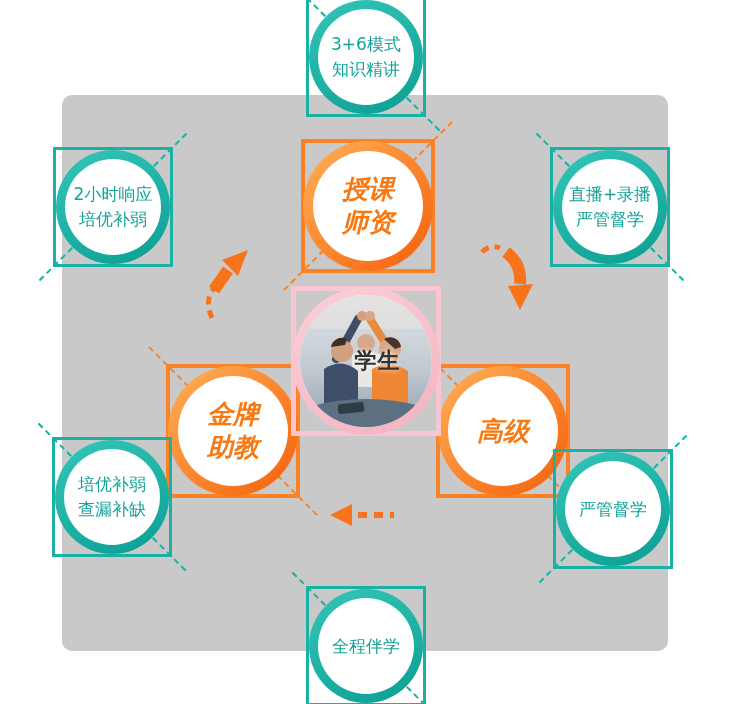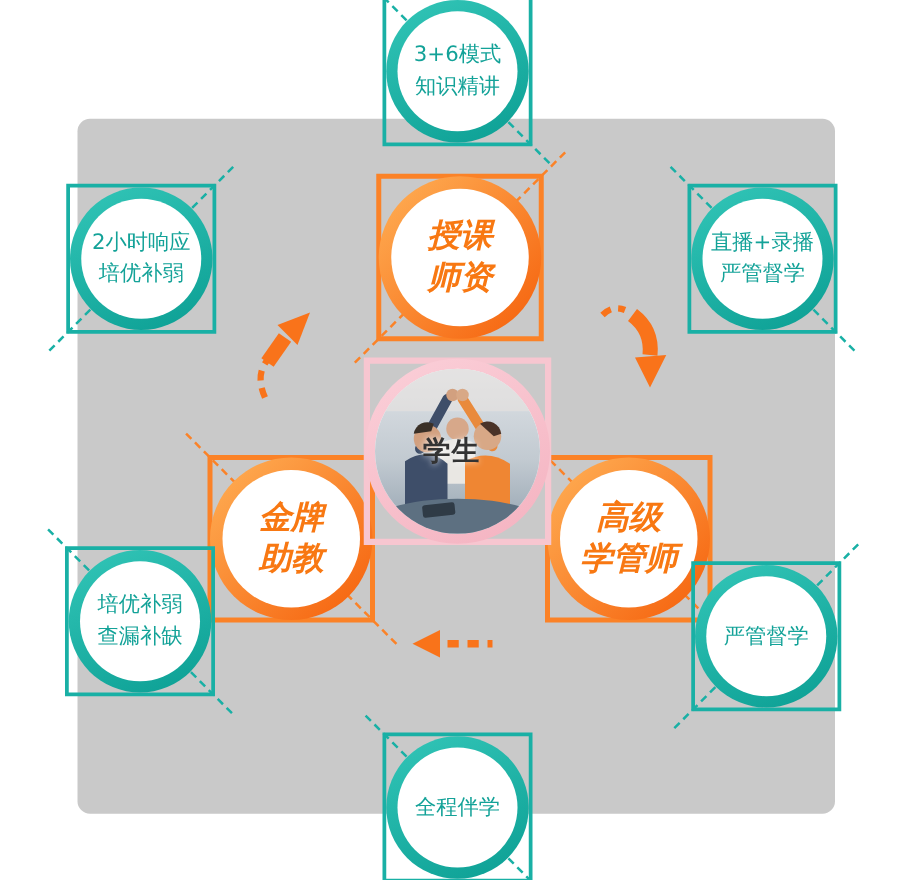--- a/index.html
+++ b/index.html
@@ -33,21 +33,21 @@
   .inner {
     background: #fff; border-radius: 50%;
     display: flex; flex-direction: column; align-items: center; justify-content: center;
     text-align: center;
   }
   .teal .inner   { width: 96px;  height: 96px;  color: #13a298; font-size: 17px; line-height: 25px; font-weight: 500; }
   .orange .inner { width: 110px; height: 110px; color: #f87812; font-size: 26px; line-height: 33px; font-weight: 700; font-style: italic; }
   .center-node .inner { width: 132px; height: 132px; overflow: hidden; position: relative; }
   .inner span { display: block; }
   .center-label {
-    position: absolute; left: 0; top: 0; z-index: 6;
+    position: absolute; left: 16px; top: 0; z-index: 6;
     transform: translate(-60%, -50%);
     font-size: 22px; font-weight: 700; color: #333; letter-spacing: 1px;
     text-shadow: 0 0 5px rgba(255,255,255,0.85);
     white-space: nowrap;
   }
   .center-node { z-index: 4; }
   .arrow { position: absolute; z-index: 5; }
 </style>
 </head>
 <body>
@@ -110,21 +110,20 @@
       </div>
     </div>
   </div>
 
   <div class="node orange" style="left:503px; top:431px;">
     <div class="dashline d45"></div>
     <div class="frame"></div>
     <div class="ring">
       <div class="inner">
         <span>高级</span>
-        <span>学管师</span>
       </div>
     </div>
   </div>
 
   <div class="node teal" style="left:112px; top:497px;">
     <div class="dashline d45"></div>
     <div class="frame"></div>
     <div class="ring">
       <div class="inner">
         <span>培优补弱</span>

